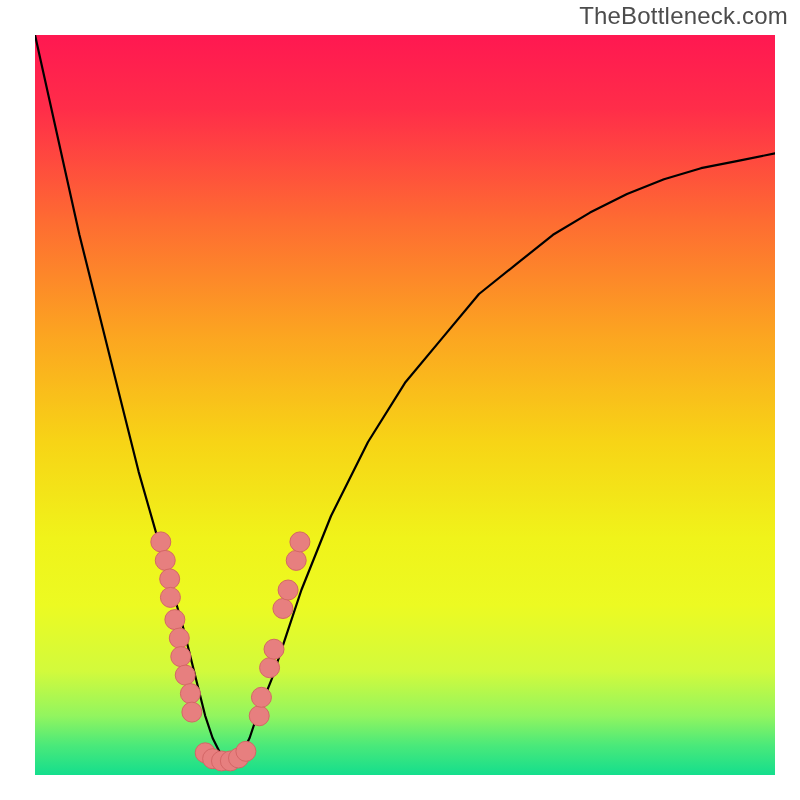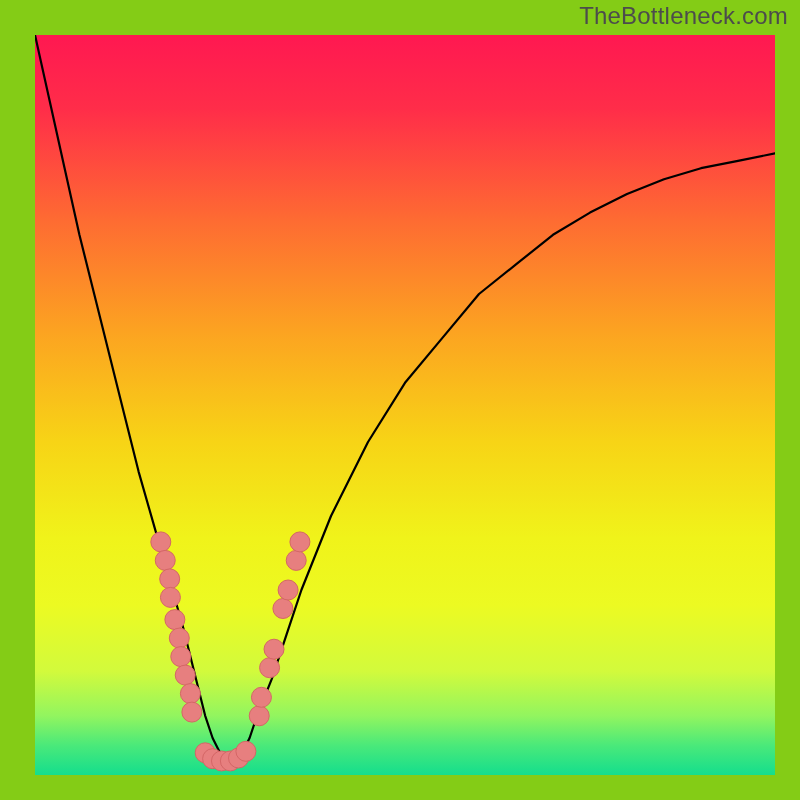--- a/index.html
+++ b/index.html
@@ -10,21 +10,21 @@
     overflow: hidden;
     background: #000;
     font-family: Arial, Helvetica, sans-serif;
   }
   .frame {
     position: absolute;
     left: 0;
     top: 0;
     width: 800px;
     height: 800px;
-    background: #84cc16;
+    background: #ffffff;
   }
   .plot {
     position: absolute;
     box-sizing: border-box;
   }
   .watermark {
     position: absolute;
     top: 2px;
     right: 12px;
     color: #4c4c4c;

